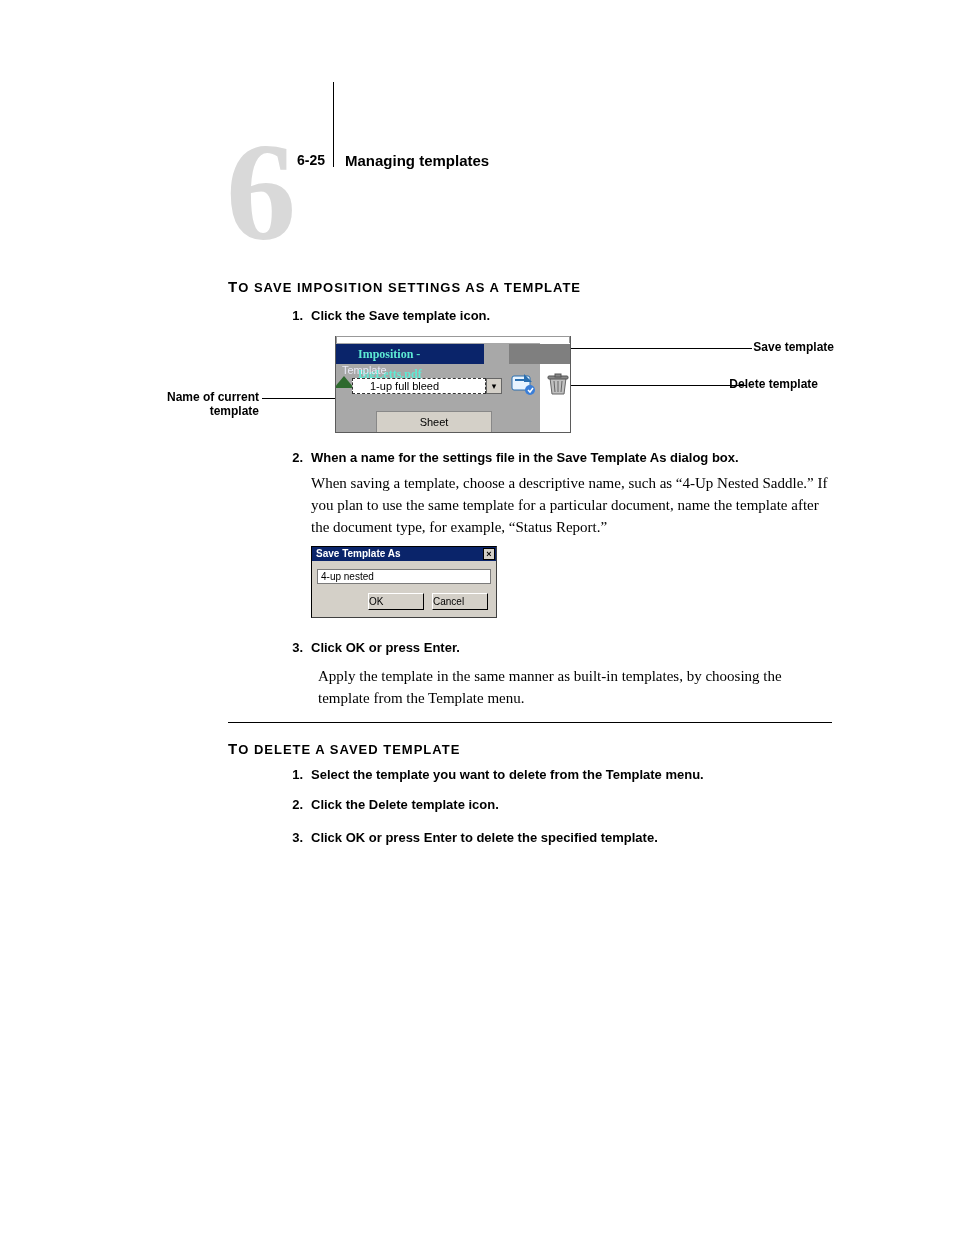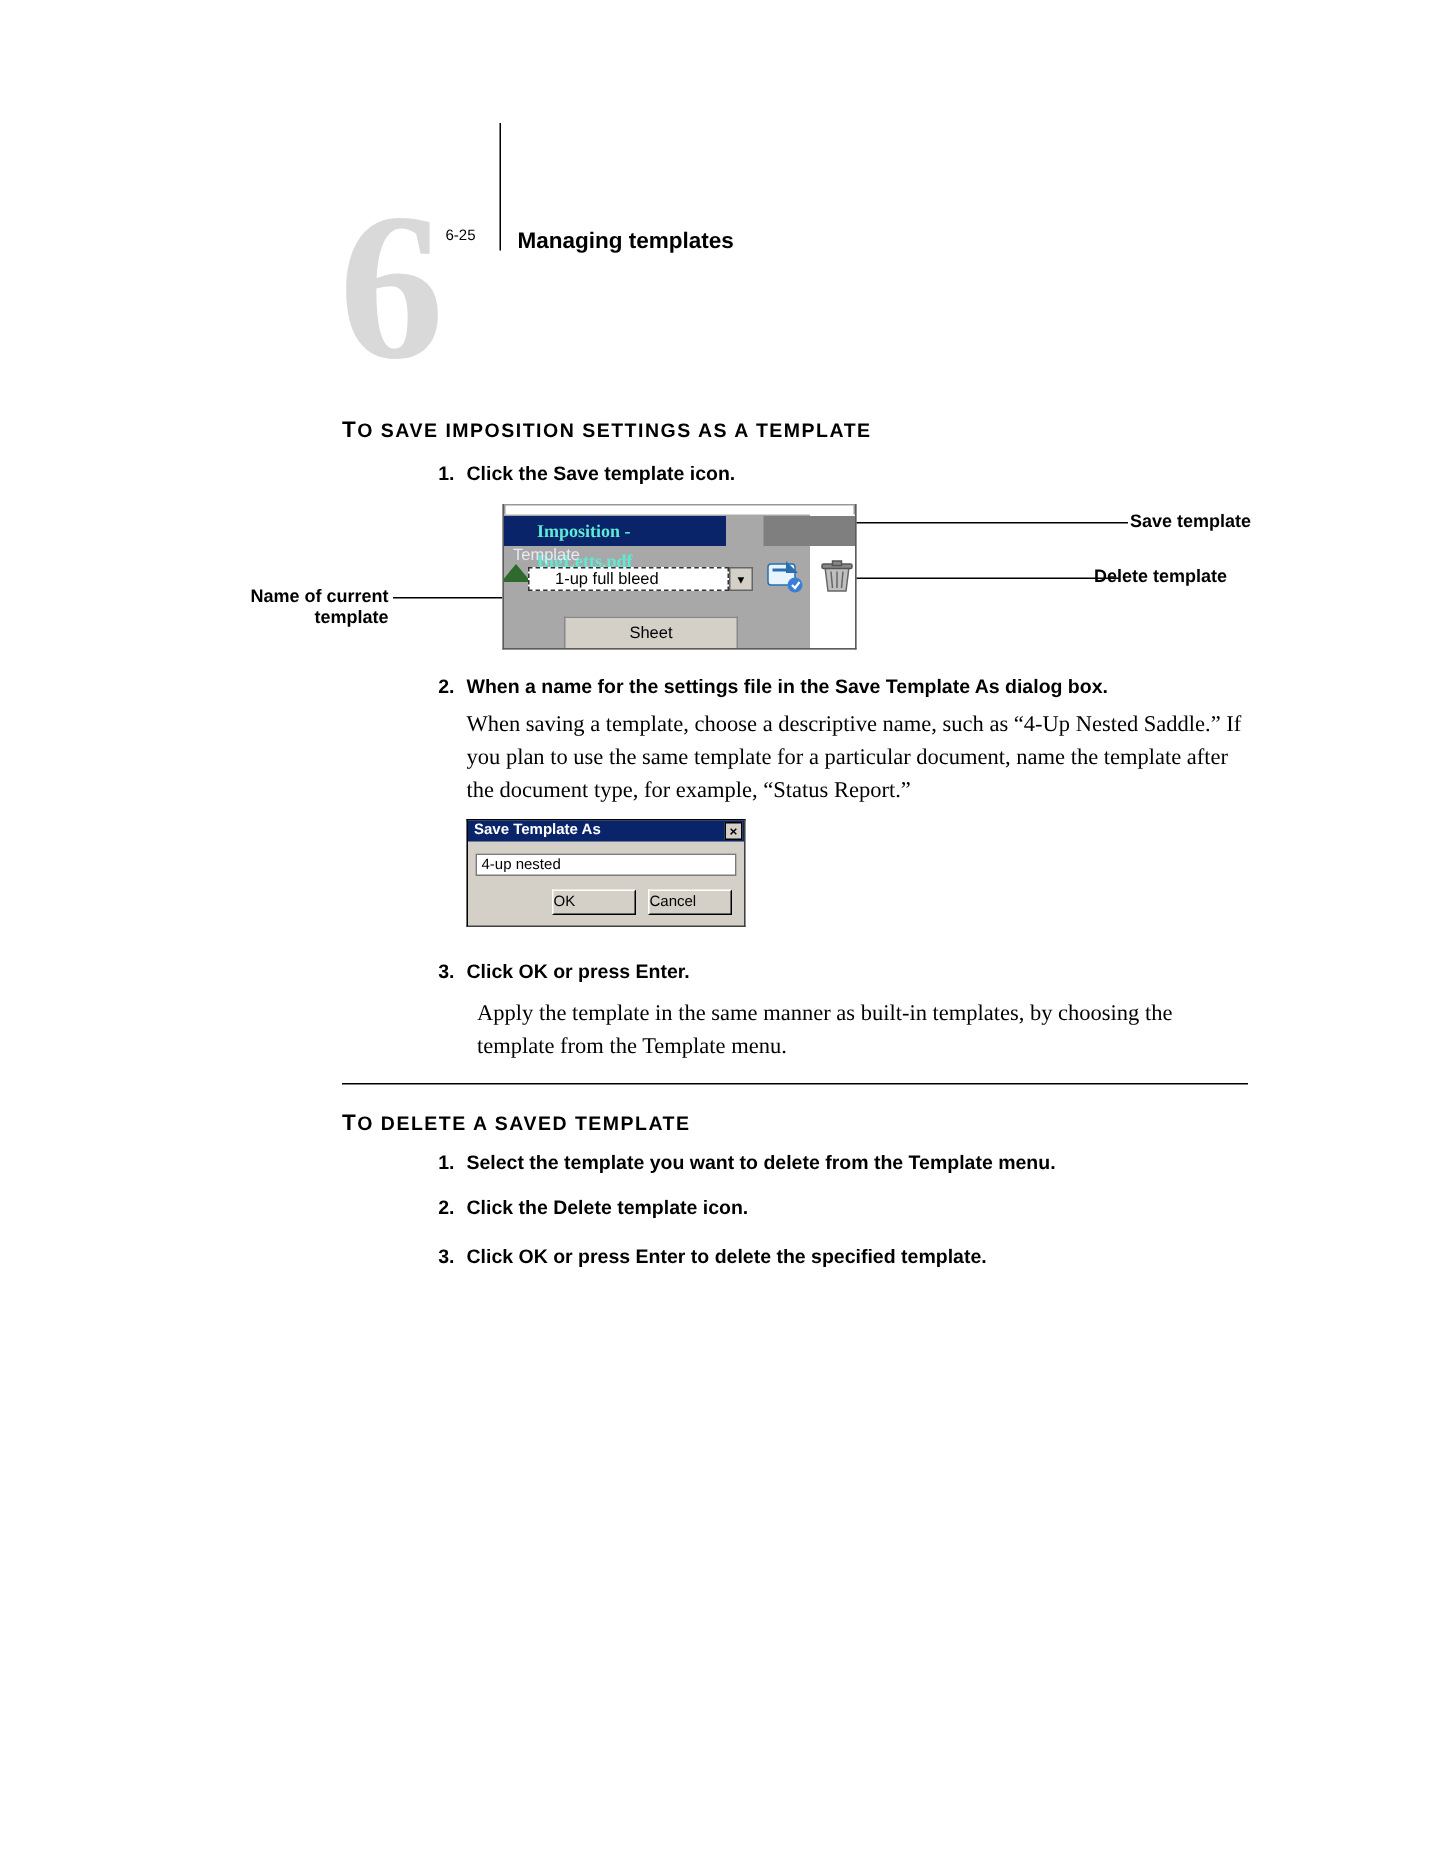--- a/index.html
+++ b/index.html
@@ -32,22 +32,22 @@
     font-size: 140px;
     line-height: 1;
     color: #d9d9d9;
     font-family: Georgia, serif;
     font-weight: 700;
   }
   .page-num {
     position: absolute;
     left: 297px;
     top: 70px;
-    font-weight: 400;
-    font-size: 10px;
+    font-weight: 700;
+    font-size: 14px;
   }
   .vdiv {
     position: absolute;
     left: 333px;
     top: 0;
     width: 0;
     height: 85px;
     border-left: 1px solid #000;
   }
   .hdr-title {

